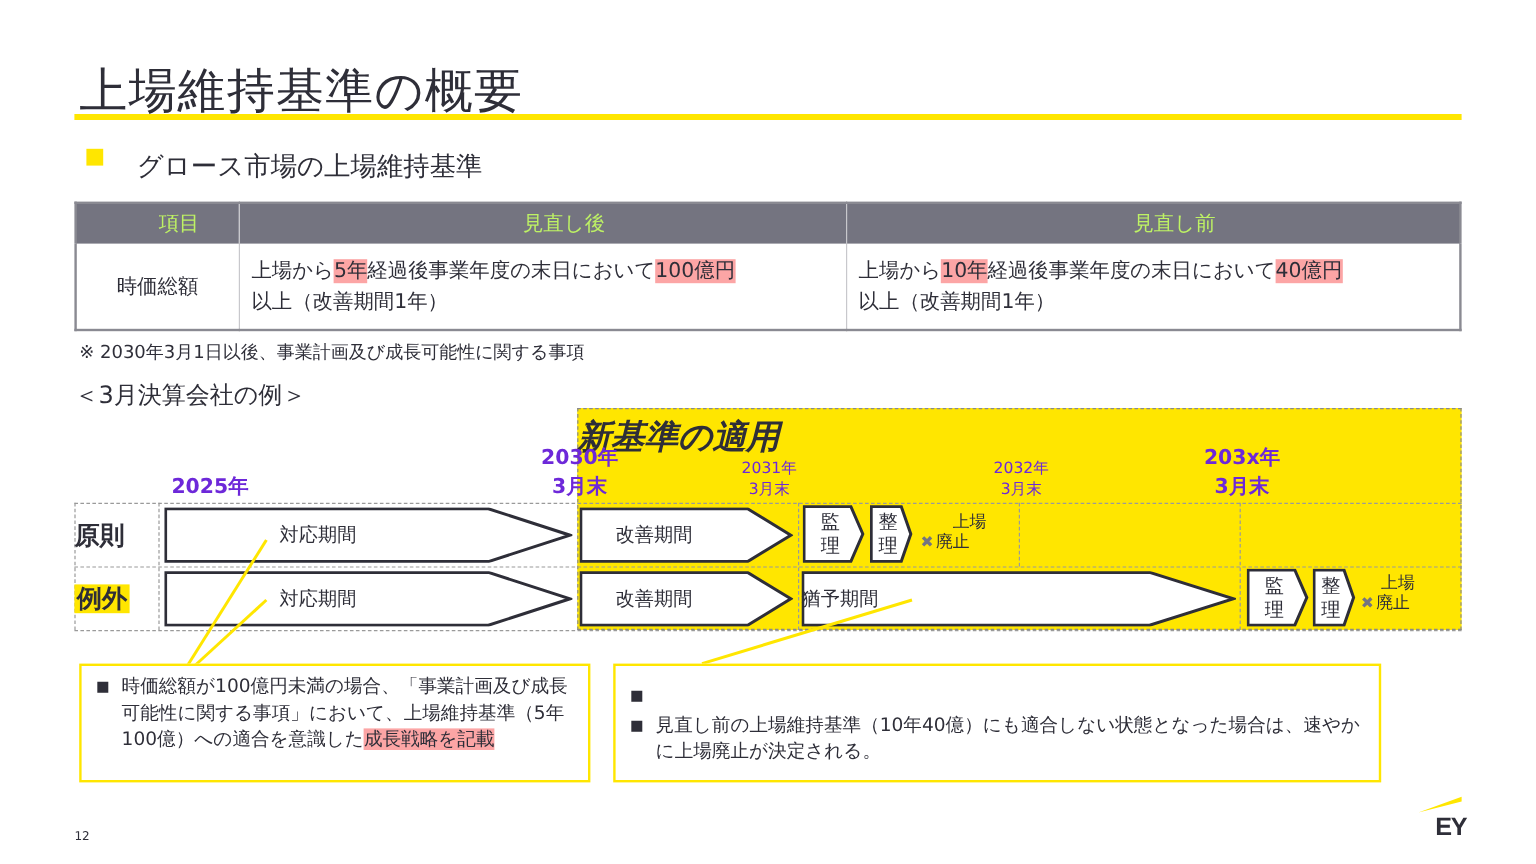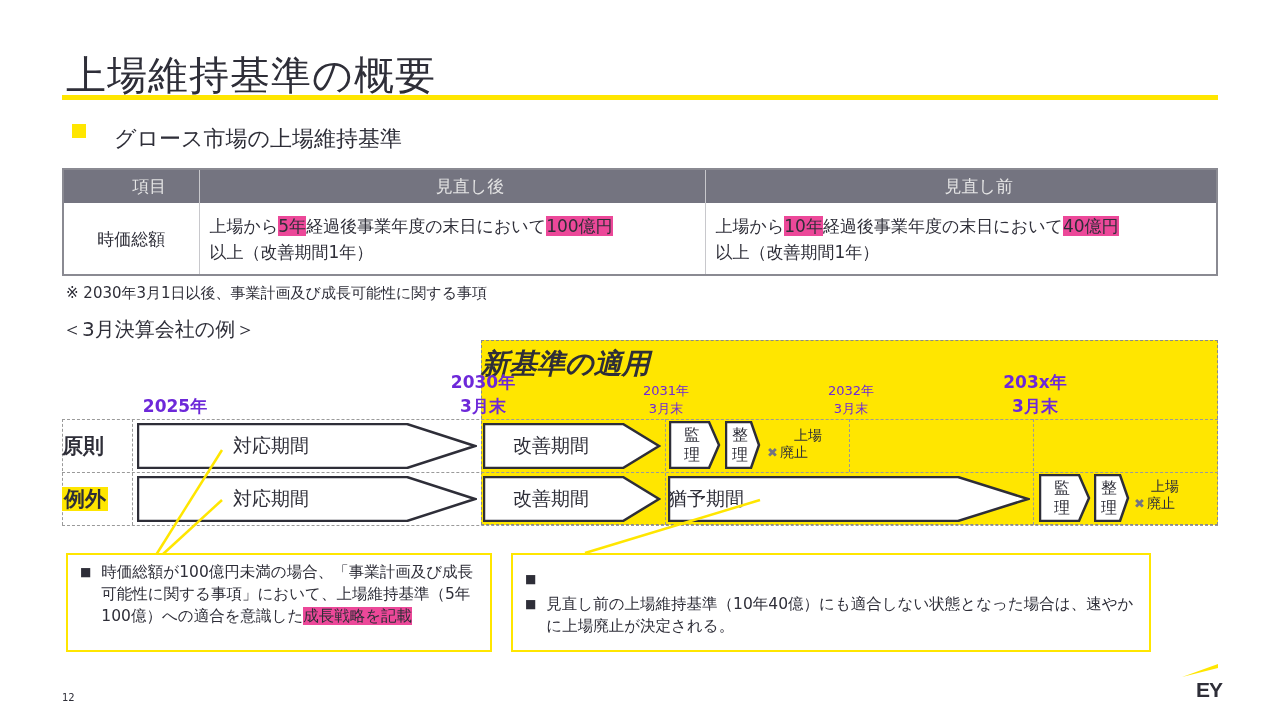--- a/index.html
+++ b/index.html
@@ -7,45 +7,45 @@
   body { position: relative; font-family: "DejaVu Sans", "Liberation Sans", sans-serif; color: #2e2e38; }
   .abs { position: absolute; }
 
   .title { left: 66px; top: 48px; font-size: 40px; font-weight: normal; letter-spacing: 1px; color: #2e2e38; }
   .title-rule { left: 62px; top: 95px; width: 1156px; height: 5px; background: #ffe600; }
 
   .subhead { left: 72px; top: 124px; font-size: 22px; display: flex; gap: 28px; }
   .subhead .sq { width: 14px; height: 14px; background: #ffe600; display: inline-block; }
 
   table.cmp { position: absolute; left: 62px; top: 168px; width: 1156px; border-collapse: collapse; border: 2px solid #8a8a92; }
-  table.cmp th { background: #747480; color: #e5e5e5; font-weight: normal; font-size: 17px; height: 34px; border-right: 1px solid #c8c8cc; padding-left: 36px; }
+  table.cmp th { background: #747480; color: #bef264; font-weight: normal; font-size: 17px; height: 34px; border-right: 1px solid #c8c8cc; padding-left: 36px; }
   table.cmp td { font-size: 17px; height: 72px; border-right: 1px solid #c8c8cc; padding: 4px 10px; line-height: 26px; vertical-align: middle; }
   table.cmp .c0 { width: 136px; text-align: center; }
   table.cmp .c1 { width: 506px; }
-  .hl { background: #ec4899; }
+  .hl { background: #fca5a5; }
 
   .note { left: 66px; top: 284px; font-size: 15px; }
   .example { left: 62px; top: 316px; font-size: 20px; }
 
   .newzone { left: 481px; top: 340px; width: 737px; height: 185px; background: #ffe600; border: 1px dashed #8a8a8a; }
   .newzone-label { left: 481px; top: 345px; width: 737px; text-align: left; font-size: 28px; font-weight: bold; font-style: italic; }
 
   .ylab { text-align: center; color: #6d28d9; line-height: 24px; }
   .ylab.big { font-size: 17px; font-weight: bold; }
   .ylab.small { font-size: 13px; line-height: 18px; }
 
   .grid-h { height: 0; border-top: 1px dashed #9a9a9a; }
   .grid-v { width: 0; border-left: 1px dashed #9a9a9a; }
 
   .rowlab { font-size: 21px; font-weight: bold; }
   .rowlab .hlb { background: #ffe600; padding: 0 2px; }
 
   .shape { position: absolute; }
   .shape svg { position: absolute; left: 0; top: 0; }
-  .shape .lbl { position: absolute; left: 0; top: 0; width: 100%; height: 100%; display: flex; align-items: center; font-size: 19px; }
+  .shape .lbl { position: absolute; left: 0; top: 0; width: 100%; height: 100%; display: flex; align-items: center; font-size: 16px; }
 
   .small-box .lbl { font-size: 16px; line-height: 20px; justify-content: center; flex-direction: column; padding-right: 6px; }
   .delist { font-size: 14px; line-height: 17px; display: flex; align-items: flex-end; gap: 2px; }
   .delist .x { color: #747480; font-size: 13px; font-weight: bold; }
 
   .callout { background: #fff; border: 2px solid #ffe600; font-size: 15.5px; line-height: 22px; }
   .callout .b { display: flex; gap: 10px; }
   .callout .b .bul { color: #2e2e38; font-size: 12px; line-height: 22px; flex: 0 0 auto; }
 
   .pageno { left: 62px; top: 692px; font-size: 10px; color: #2e2e38; }
@@ -84,21 +84,21 @@
 <div class="abs newzone"></div>
 <div class="abs newzone-label">新基準の適用</div>
 
 <div class="abs ylab big" style="left:130px; top:394px; width:90px;">
   <span>2025年</span>
 </div>
 <div class="abs ylab big" style="left:438px; top:370px; width:90px;">
   <div>2030年</div>
   <div>3月末</div>
 </div>
-<div class="abs ylab small" style="left:626px; top:382px; width:80px;">
+<div class="abs ylab small" style="left:601px; top:382px; width:80px;">
   <div>2031年</div>
   <div>3月末</div>
 </div>
 <div class="abs ylab small" style="left:811px; top:382px; width:80px;">
   <div>2032年</div>
   <div>3月末</div>
 </div>
 <div class="abs ylab big" style="left:990px; top:370px; width:90px;">
   <div>203x年</div>
   <div>3月末</div>

